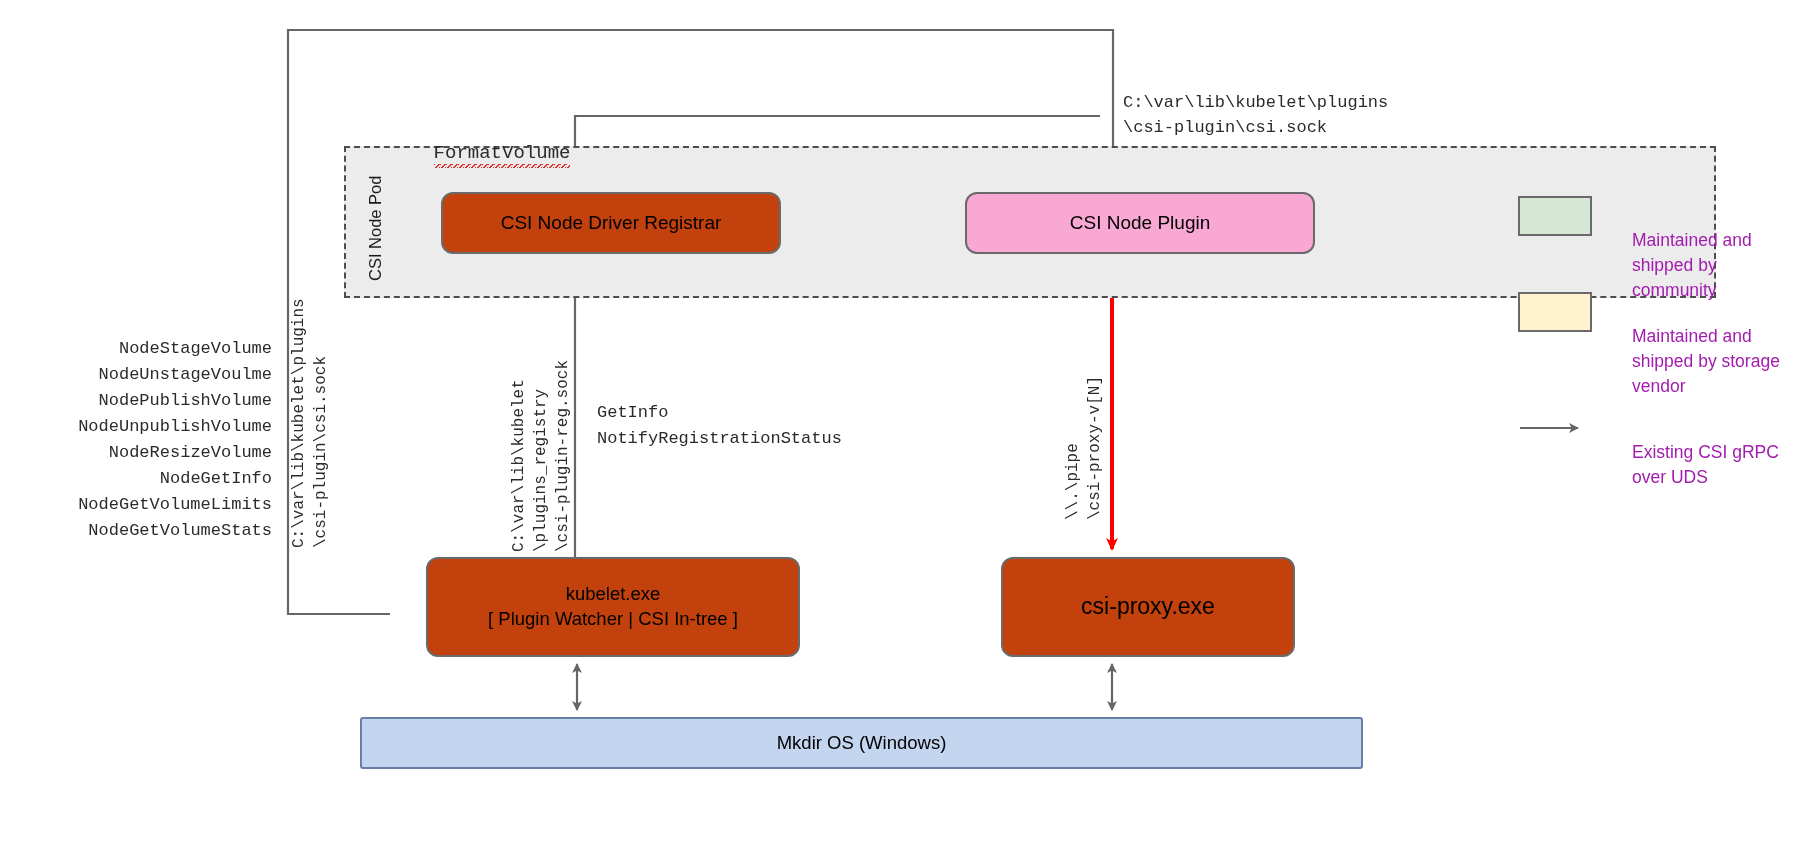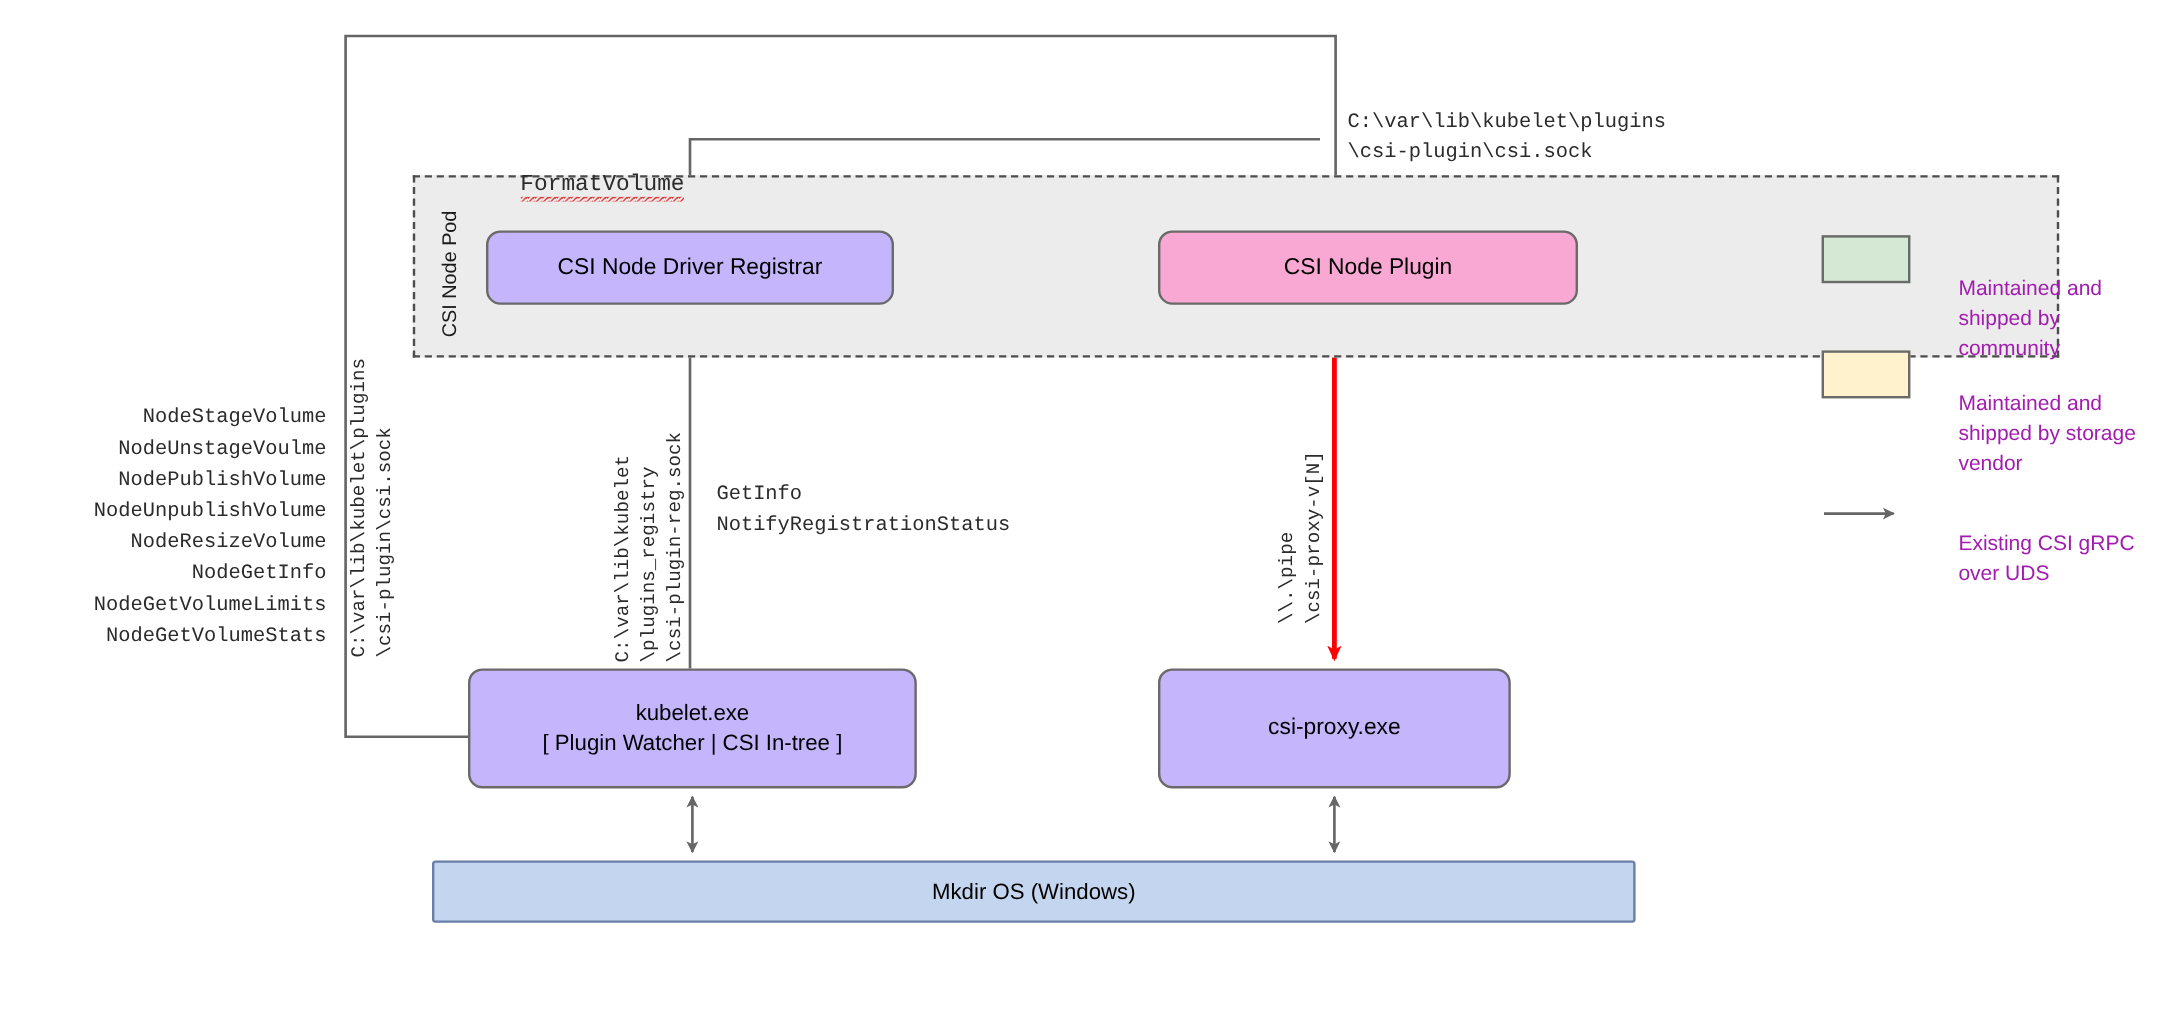--- a/index.html
+++ b/index.html
@@ -46,28 +46,28 @@
     border-radius: 12px;
     border: 2px solid #6a6a6a;
     display: flex;
     flex-direction: column;
     align-items: center;
     justify-content: center;
     text-align: center;
     line-height: 1.35;
   }
   .node .ln { display: block; }
-  .green { background: #c4b5fd; }
+  .green { background: #c2410c; margin-left: 36px; }
   .cream { background: #f9a8d4; margin-left: 27px; }
   .blue  { background: #c4d5ef; }
 
   #registrar-box { left: 405px; top: 192px; width: 340px; height: 62px; font-size: 19px; }
   #plugin-box    { left: 938px; top: 192px; width: 350px; height: 62px; font-size: 19px; }
   #kubelet-box   { left: 390px; top: 557px; width: 374px; height: 100px; font-size: 18.5px; }
-  #proxy-box     { left: 965px; top: 557px; width: 294px; height: 100px; font-size: 19px; }
+  #proxy-box     { left: 965px; top: 557px; width: 294px; height: 100px; font-size: 23px; }
   #hostos-box    { left: 360px; top: 717px; width: 1003px; height: 52px; font-size: 18.5px;
                    border-radius: 3px; border: 2px solid #6a7fa8; }
 
   
   .txtblock {
     position: absolute;
     white-space: pre;
     font-size: 17px;
     line-height: 26px;
     letter-spacing: 0px;

